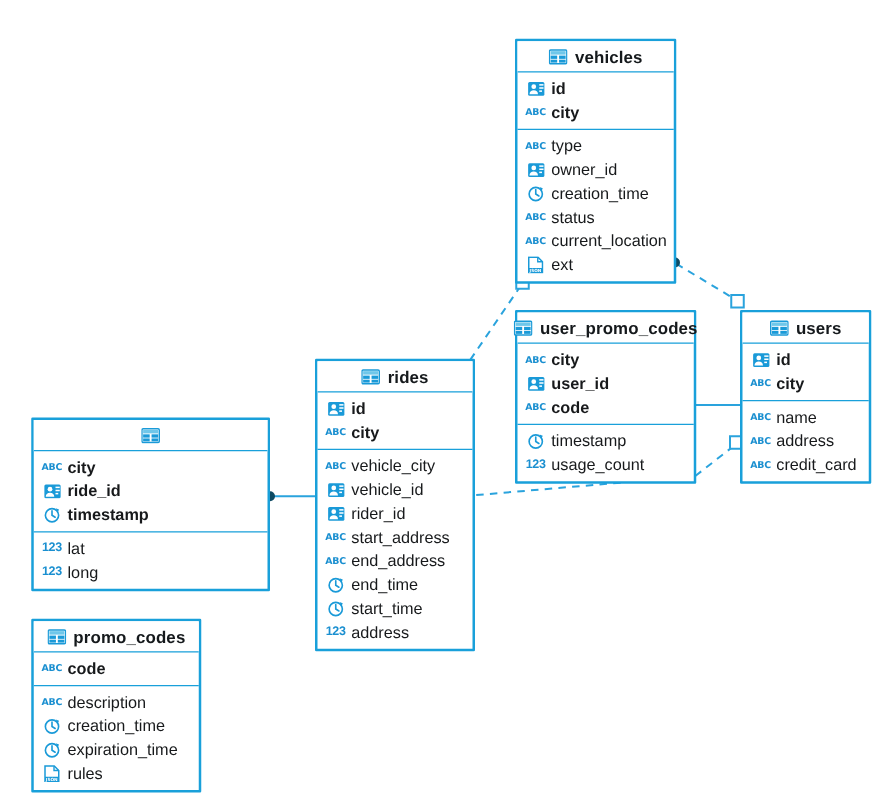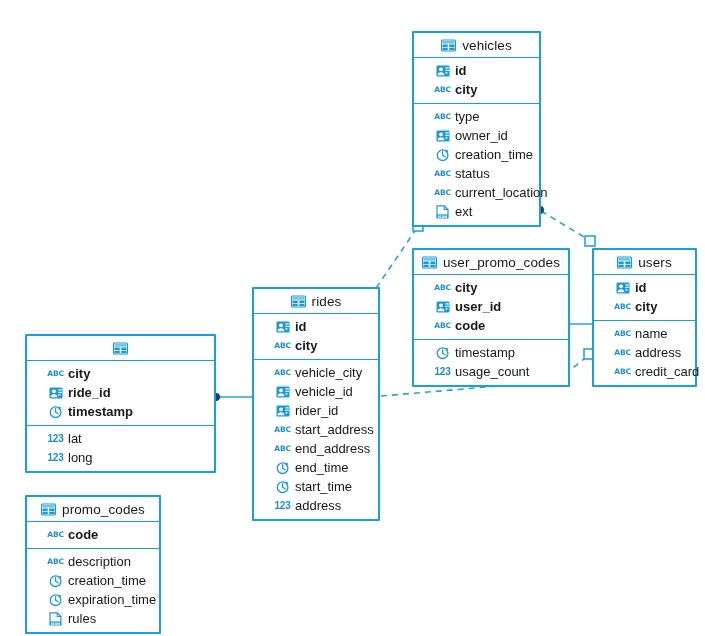--- a/index.html
+++ b/index.html
@@ -37,39 +37,40 @@
   .tbl-header {
     box-sizing: border-box;
     height: 25px;
     display: flex;
     align-items: center;
     justify-content: center;
     gap: 6px;
     border-bottom: 1px solid #19a0da;
     background: #ffffff;
     padding: 0 6px;
+    font-weight: bold;
   }
   .tbl-title {
     font-size: 13.5px;
     color: #15191c;
     white-space: nowrap;
     letter-spacing: 0.1px;
   }
   .field-group {
     padding: 3px 0 4px 0;
   }
   .field-group + .field-group {
     border-top: 1px solid #19a0da;
   }
   .field-row {
     display: flex;
     align-items: center;
     gap: 5px;
     height: 19px;
-    padding: 0 6px 0 21px;
+    padding: 0 6px 0 7px;
     white-space: nowrap;
   }
   .field-label {
     font-size: 13px;
     color: #17191b;
   }
   .field-row.key .field-label {
     font-weight: bold;
   }
   
@@ -215,21 +216,21 @@
                 <path d="M1 0.8h7.4L12 4.4V13H1z" fill="#ffffff" stroke="#1a9ad8" stroke-width="1.2"></path>
                 <path d="M8.2 1v3.4H11.8" fill="none" stroke="#1a9ad8" stroke-width="1.1"></path>
                 <rect x="1" y="9.4" width="11" height="3.6" fill="#1a9ad8"></rect>
                 <text x="6.4" y="12.5" font-size="3.4" font-family="DejaVu Sans" font-weight="bold" fill="#ffffff" text-anchor="middle">JSON</text>
               </svg>
             </span>
             <span class="field-label">ext</span>
           </div>
         </div>
       </div>
-      <div class="table-node" style="left: 412px; top: 248px; width: 158px; border-color: rgb(25, 160, 218);">
+      <div class="table-node" style="left: 412px; top: 248px; width: 145px; border-color: rgb(25, 160, 218);">
         <div class="tbl-header">
           <span class="icon">
             <svg width="16" height="13" viewBox="0 0 16 13">
               <rect x="0.6" y="0.6" width="14.8" height="11.8" rx="1" fill="#ffffff" stroke="#1a9ad8" stroke-width="1.2"></rect>
               <rect x="1.6" y="1.6" width="12.8" height="3" fill="#6fc7ea"></rect>
               <rect x="1.6" y="5.4" width="5.6" height="2.8" fill="#1a9ad8"></rect>
               <rect x="8.8" y="5.4" width="5.6" height="2.8" fill="#1a9ad8"></rect>
               <rect x="1.6" y="8.9" width="5.6" height="2.5" fill="#1a9ad8"></rect>
               <rect x="8.8" y="8.9" width="5.6" height="2.5" fill="#1a9ad8"></rect>
             </svg>

